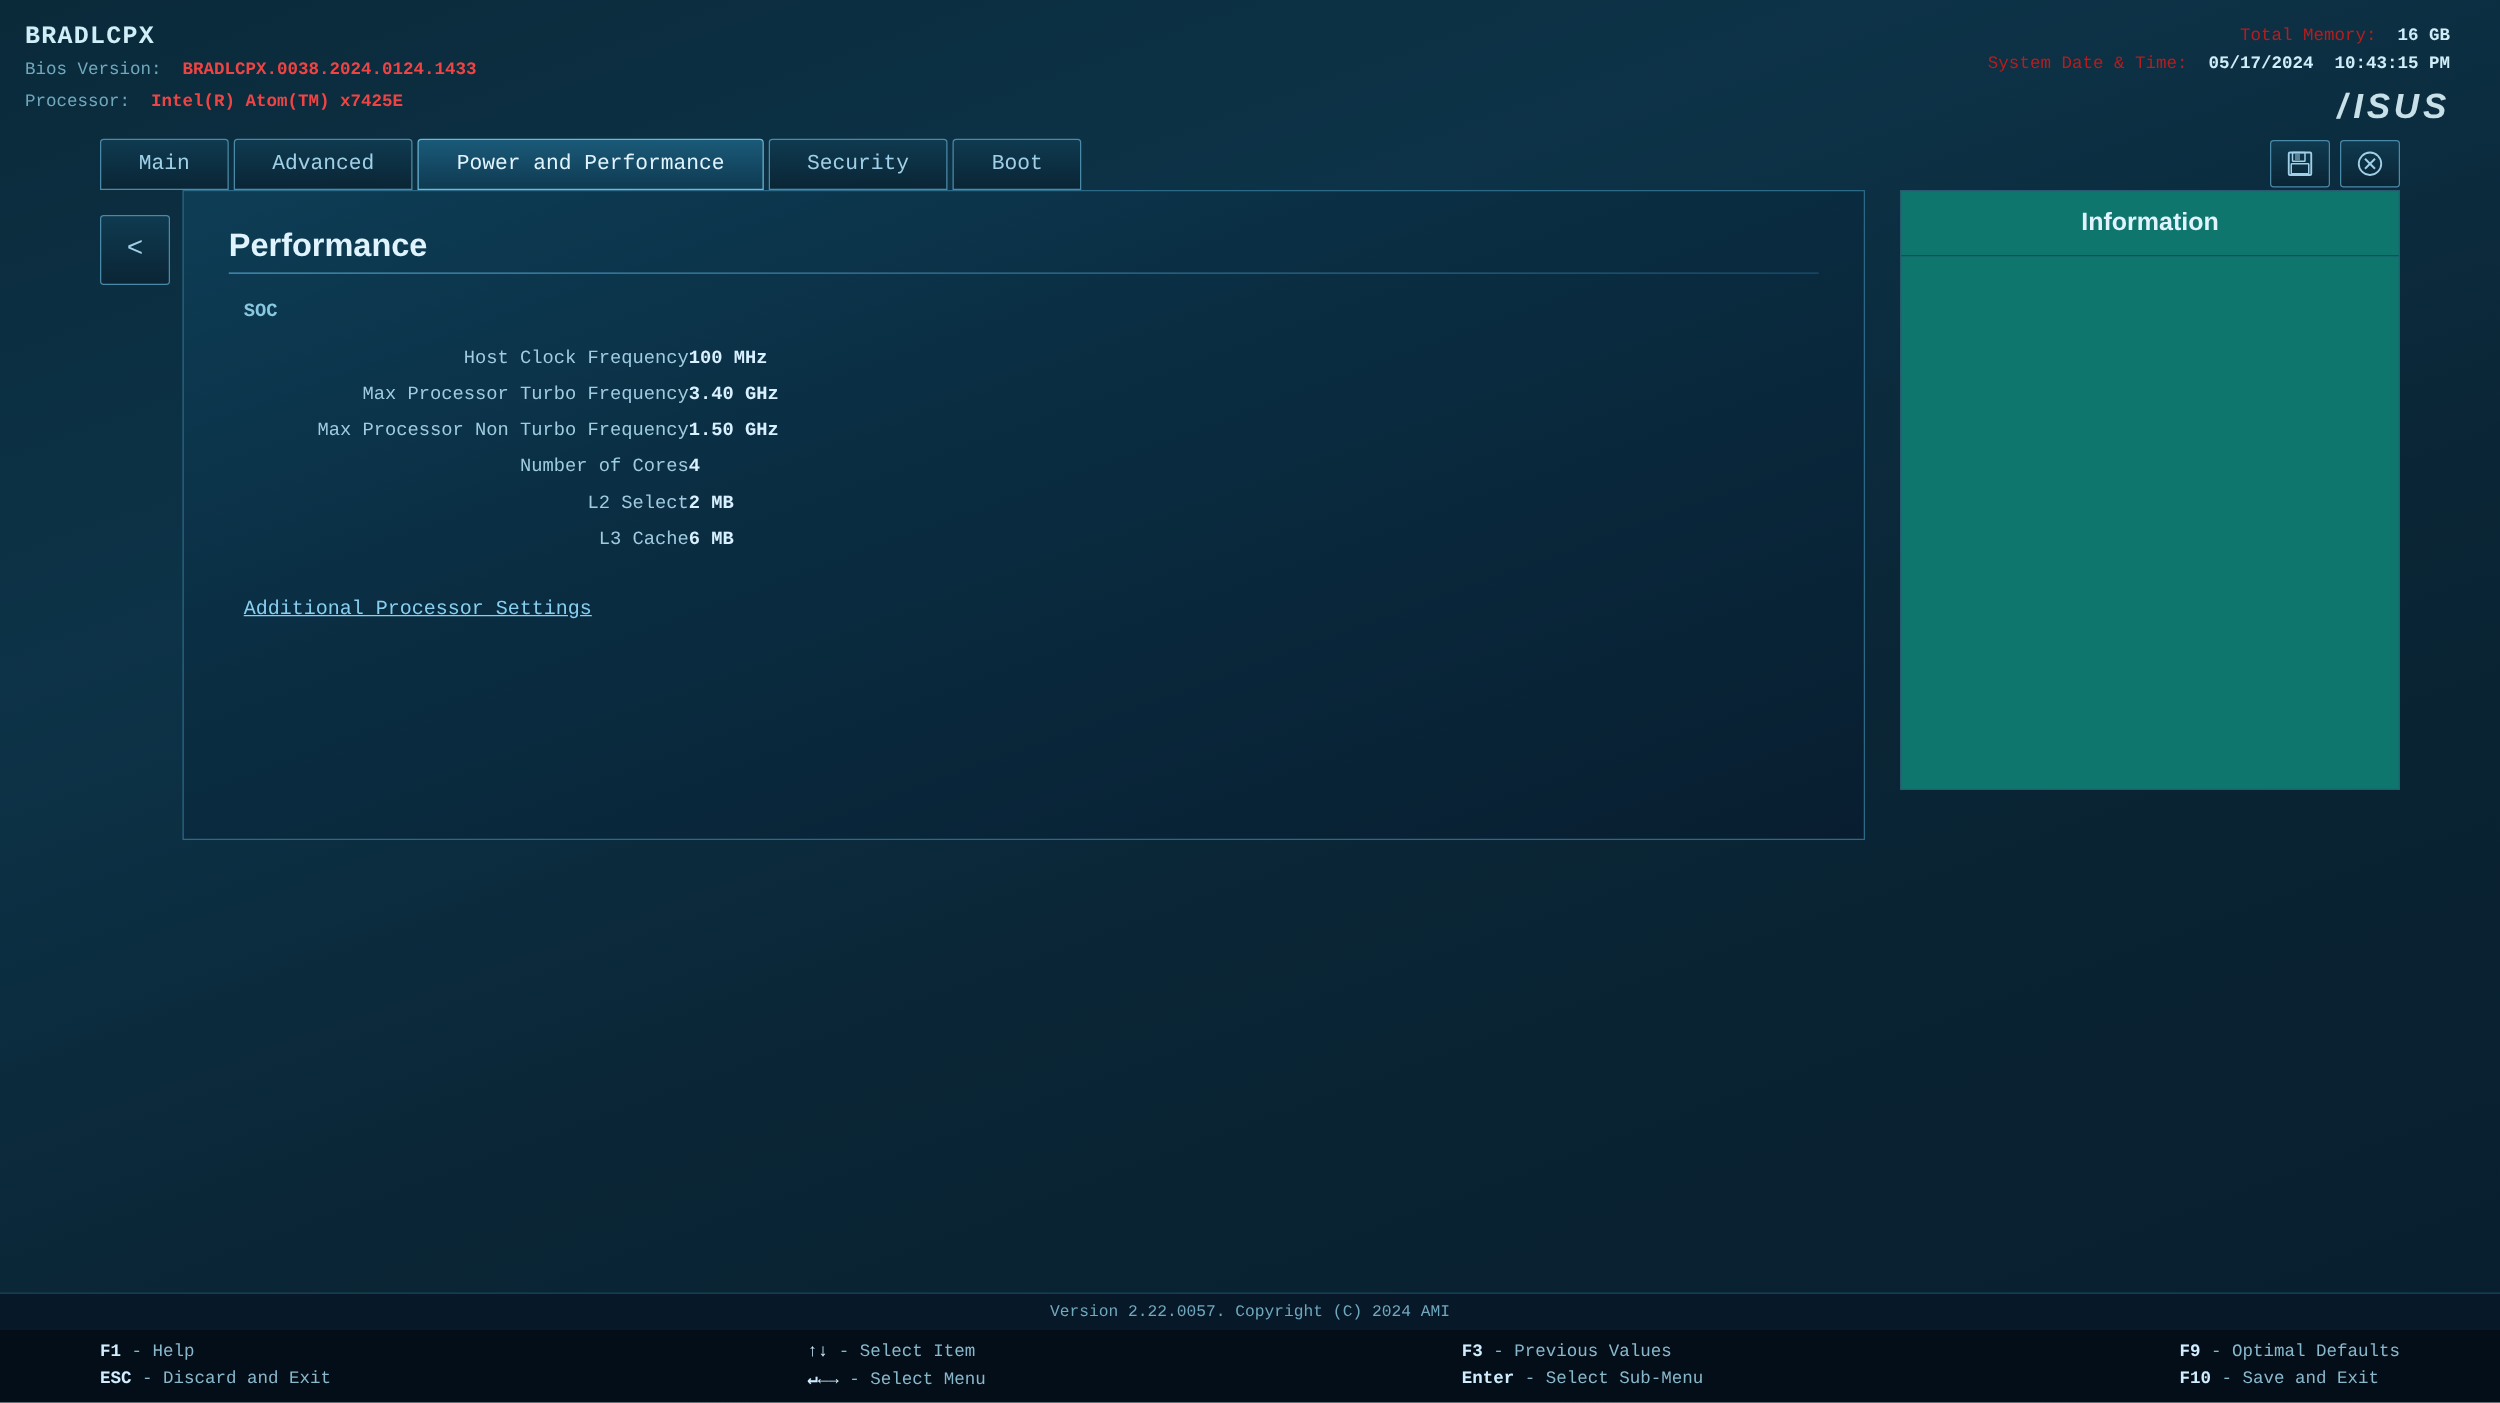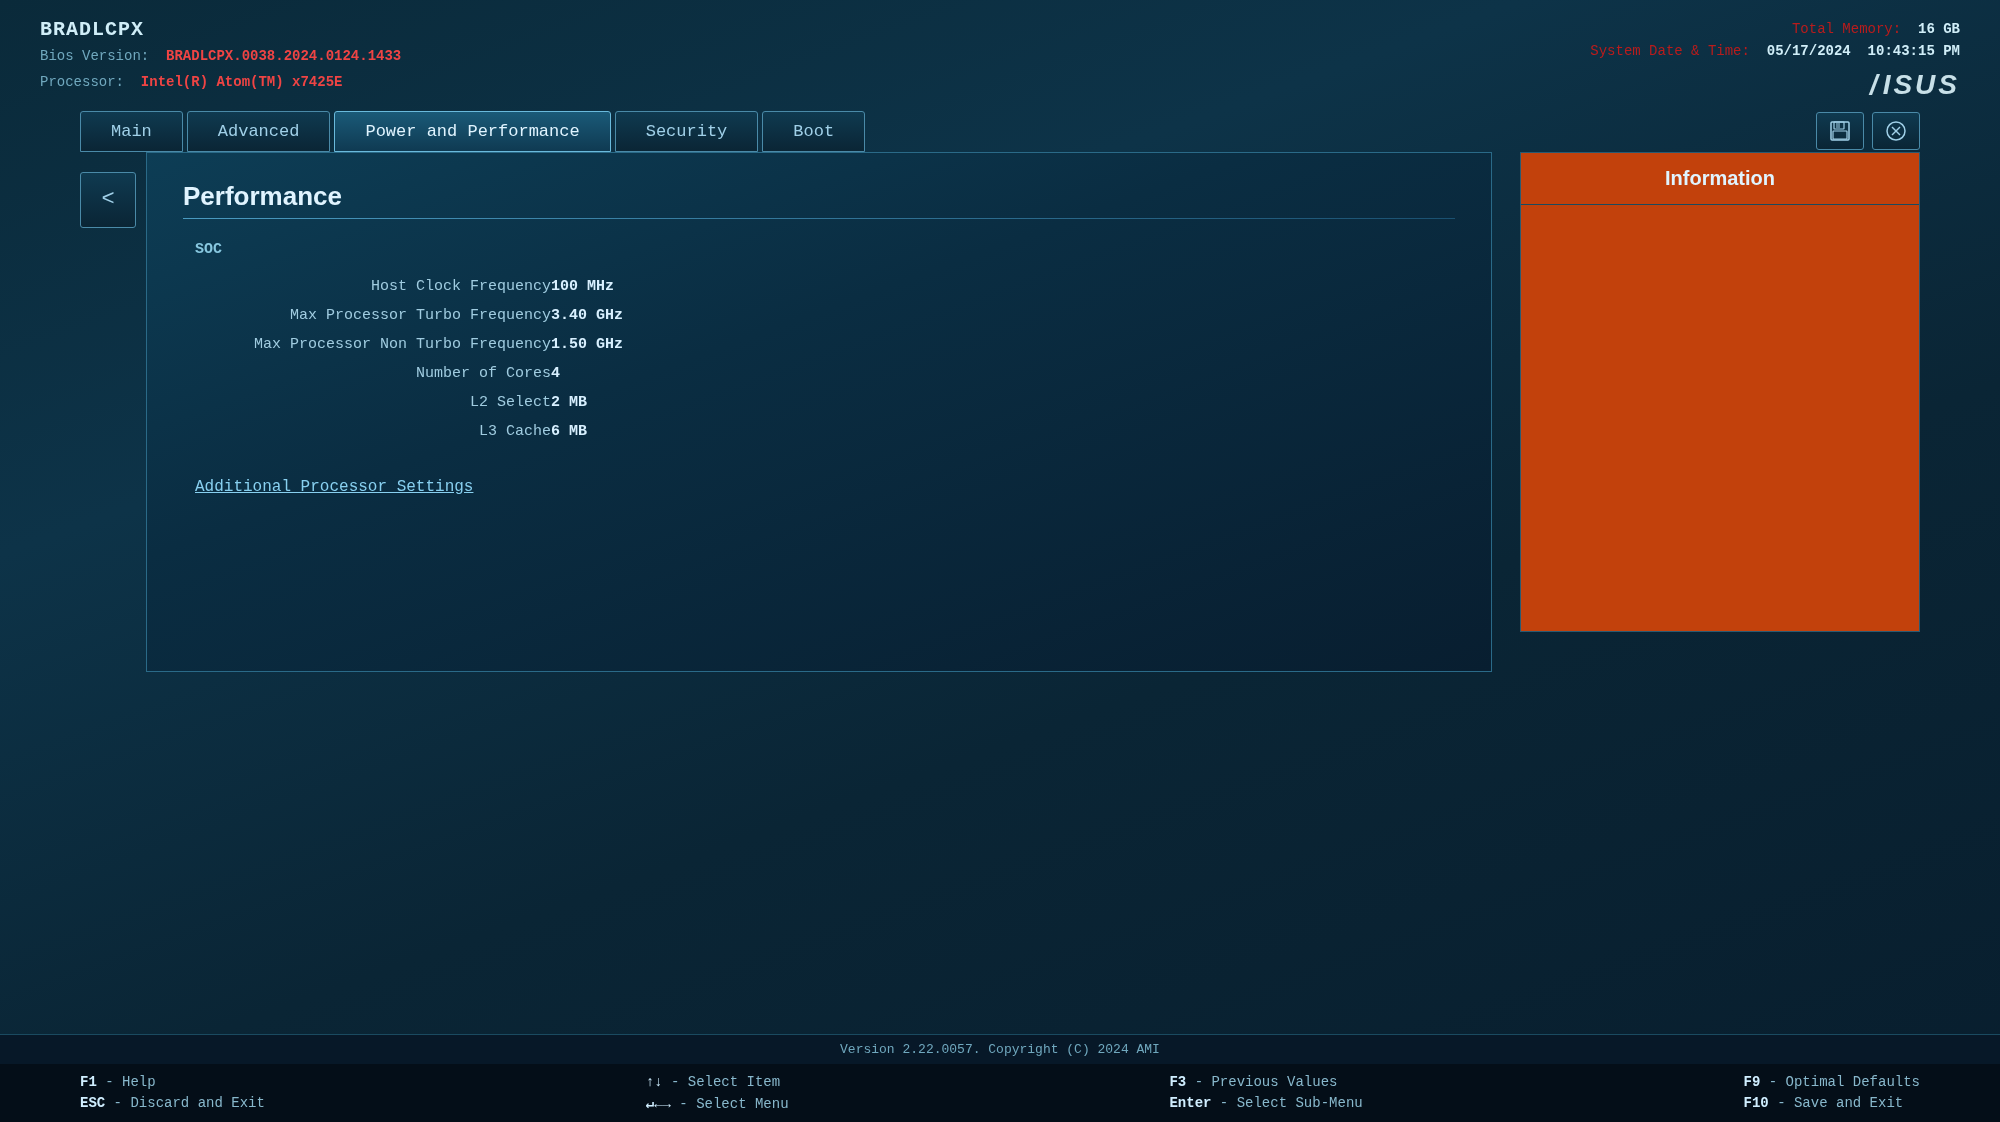--- a/index.html
+++ b/index.html
@@ -9,21 +9,21 @@
       height: 1122px;
       background: linear-gradient(160deg, #0a2a3a 0%, #0d3348 30%, #0a2535 60%, #081e2e 100%);
       font-family: 'Courier New', Courier, monospace;
       color: #c8e8f0;
       overflow: hidden;
       position: relative;
     }
 
     
     .header {
-      padding: 18px 40px 10px 40px;
+      padding: 18px 40px 10px 20px;
       display: flex;
       justify-content: space-between;
       align-items: flex-start;
     }
     .header-left {}
     .header-brand {
       font-size: 20px;
       font-weight: bold;
       color: #d0eef8;
       letter-spacing: 1px;
@@ -210,21 +210,21 @@
       cursor: pointer;
       font-family: 'Courier New', Courier, monospace;
     }
 
     
     .info-panel {
       width: 400px;
       flex-shrink: 0;
     }
     .info-box {
-      background: #c2410c;
+      background: #0f766e;
       border: 1px solid #2a5a72;
       height: 480px;
     }
     .info-box-header {
       padding: 14px 20px;
       font-size: 20px;
       color: #e0f4ff;
       font-weight: bold;
       font-family: Arial, sans-serif;
       border-bottom: 1px solid #1a4a60;

